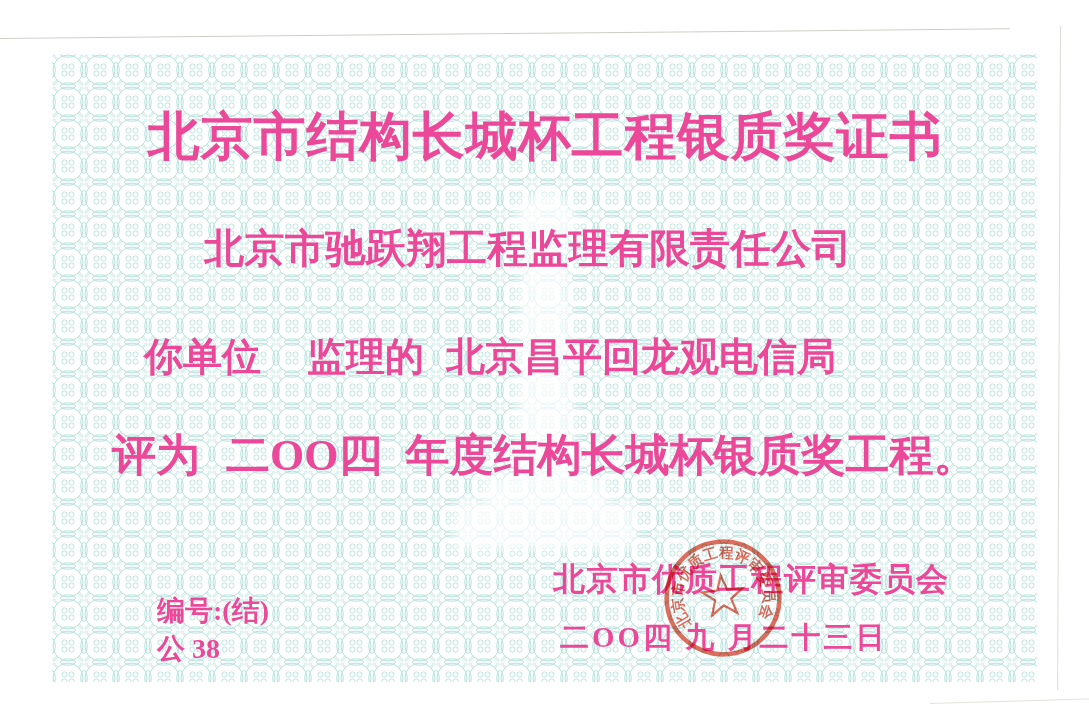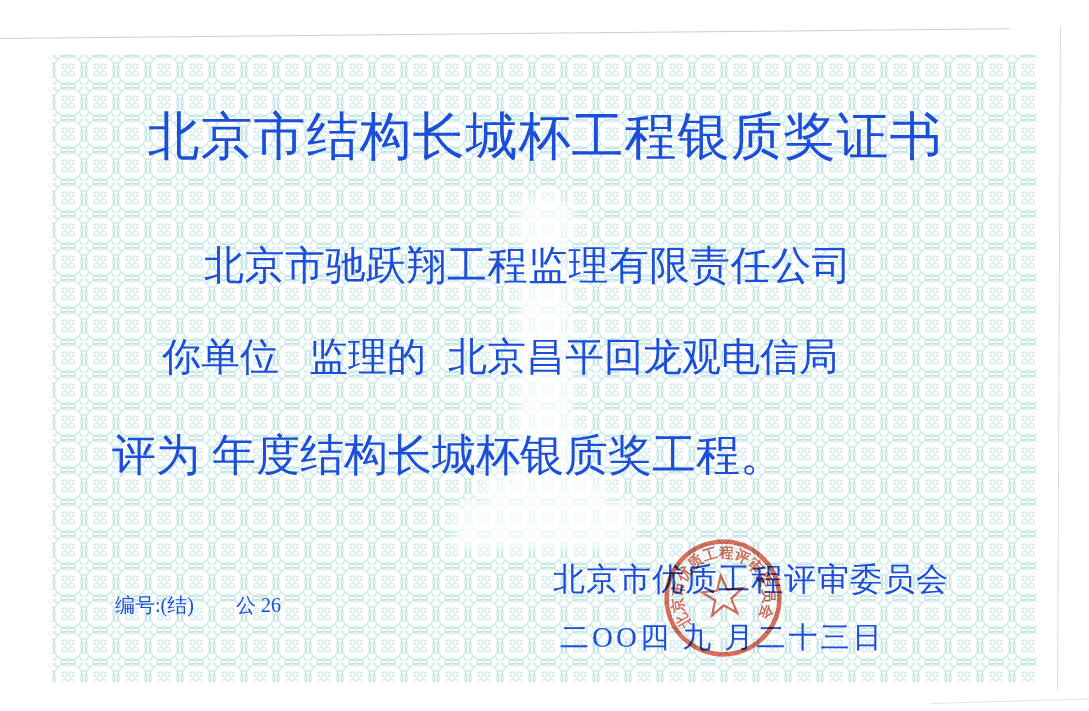--- a/index.html
+++ b/index.html
@@ -9,31 +9,31 @@
     font-family:"Liberation Serif","DejaVu Serif",serif;
   }
   .scan-line{position:absolute;background:none;pointer-events:none;}
   #scan-top{left:0;top:38px;width:1010px;height:0;border-top:1.5px solid #cdcdc8;transform:rotate(-0.55deg);transform-origin:left top;}
   #scan-right{left:1060px;top:26px;height:664px;width:0;border-left:1.5px solid #dcdcd7;transform:rotate(0.25deg);transform-origin:top left;}
   #scan-bottom{left:930px;top:703px;width:160px;height:0;border-top:1px solid #e2e2dd;transform:rotate(-1.6deg);transform-origin:left top;}
 
   #pattern-area{position:absolute;left:52px;top:54px;width:985px;height:628px;z-index:1;}
   #watermark{position:absolute;left:415px;top:180px;width:260px;height:390px;z-index:2;pointer-events:none;}
 
-  .cert-text{position:absolute;z-index:3;color:#1d4ed8;font-weight:400;white-space:nowrap;}
+  .cert-text{position:absolute;z-index:3;color:#ec4899;font-weight:700;white-space:nowrap;}
   #title{left:60px;top:102px;width:970px;text-align:center;font-size:52px;letter-spacing:1px;}
-  #recipient{left:204px;top:238px;font-size:40px;letter-spacing:0.5px;}
-  #award-line{left:162px;top:330px;width:808px;display:flex;align-items:baseline;font-size:39px;}
-  #award-line .seg-gap1{margin-left:30px;}
+  #recipient{left:204px;top:221px;font-size:40px;letter-spacing:0.5px;}
+  #award-line{left:144px;top:330px;width:808px;display:flex;align-items:baseline;font-size:39px;}
+  #award-line .seg-gap1{margin-left:46px;}
   #award-line .seg-gap2{margin-left:22px;}
   #award-line .seg-right{margin-left:auto;}
   #rating-line{left:112px;top:426px;display:flex;align-items:baseline;font-size:44px;}
   #rating-line .seg-gap1{margin-left:26px;}
-  #rating-line .seg-gap2{margin-left:12px;}
-  #serial-line{left:115px;top:592px;font-size:20px;display:flex;align-items:baseline;}
+  #rating-line .seg-gap2{margin-left:23px;}
+  #serial-line{left:115px;top:592px;font-size:28px;display:flex;align-items:baseline;flex-direction:column;}
   #serial-line .serial-value{margin-left:42px;}
   #issuer{left:553px;top:558px;font-size:32px;letter-spacing:1px;}
   #issue-date{left:560px;top:618px;font-size:29px;letter-spacing:3px;}
 
   #seal{position:absolute;left:661px;top:536px;width:124px;height:124px;z-index:4;
         mix-blend-mode:multiply;opacity:0.92;transform:rotate(-6deg);}
 </style>
 </head>
 <body>
 
@@ -94,26 +94,27 @@
 <div class="cert-text" id="recipient">北京市驰跃翔工程监理有限责任公司</div>
 
 <div class="cert-text" id="award-line">
   <span>你单位</span>
   <span class="seg-gap1">监理的</span>
   <span class="seg-gap2">北京昌平回龙观电信局</span>
 </div>
 
 <div class="cert-text" id="rating-line">
   <span>评为</span>
+  <span class="seg-gap1">二OO四</span>
   <span class="seg-gap2">年度结构长城杯银质奖工程。</span>
 </div>
 
 <div class="cert-text" id="serial-line">
   <span>编号:(结)</span>
-  <span class="serial-value">公 26</span>
+  <span class="serial-value">公 38</span>
 </div>
 
 <div class="cert-text" id="issuer">北京市优质工程评审委员会</div>
 
 <div class="cert-text" id="issue-date">二OO四 九 月二十三日</div>
 
 <svg id="seal" viewBox="0 0 110 110" xmlns="http://www.w3.org/2000/svg">
   <circle cx="55" cy="55" r="50" fill="none" stroke="#d5503c" stroke-width="4" opacity="0.9"></circle>
   <path d="M55,35 L59.41,47.93 L73.07,48.13 L62.13,56.32 L66.17,69.37 L55,61.5 L43.83,69.37 L47.87,56.32 L36.93,48.13 L50.59,47.93 Z" fill="none" stroke="#d5503c" stroke-width="2" opacity="0.9"></path>
   <defs>

